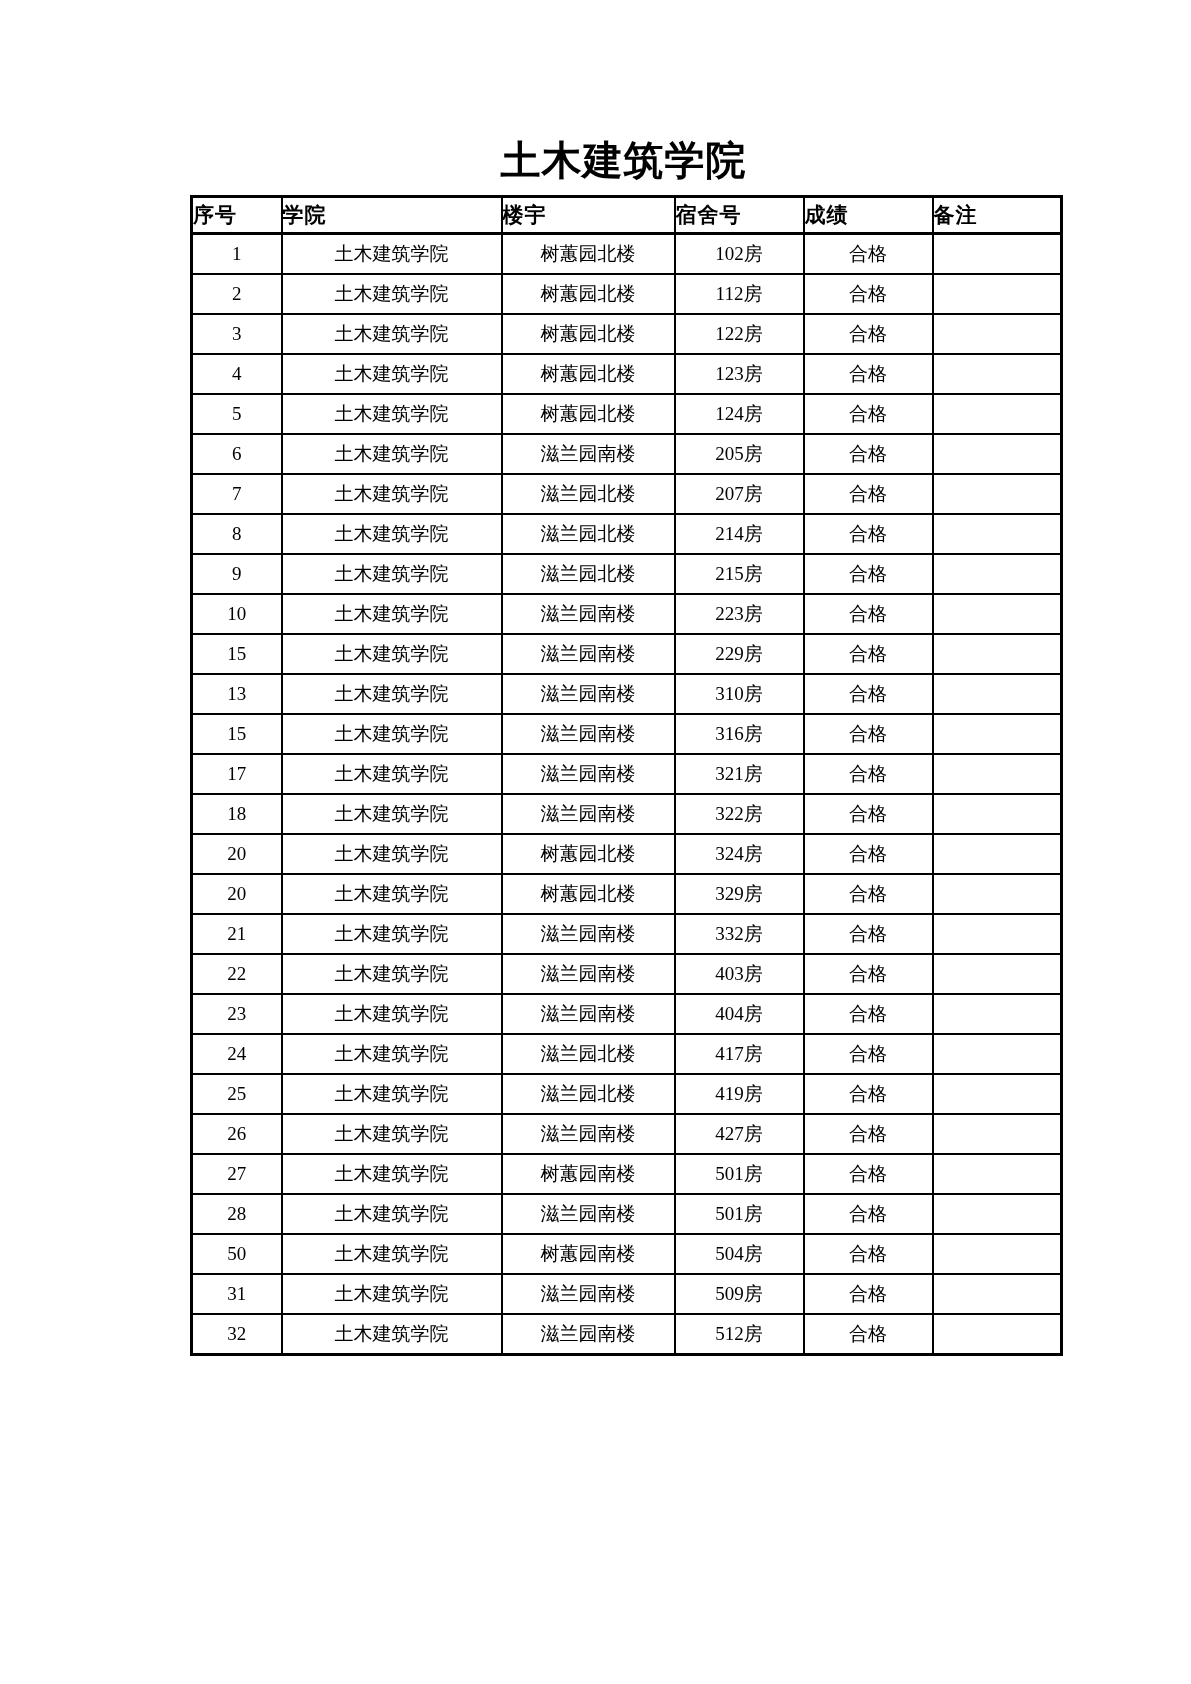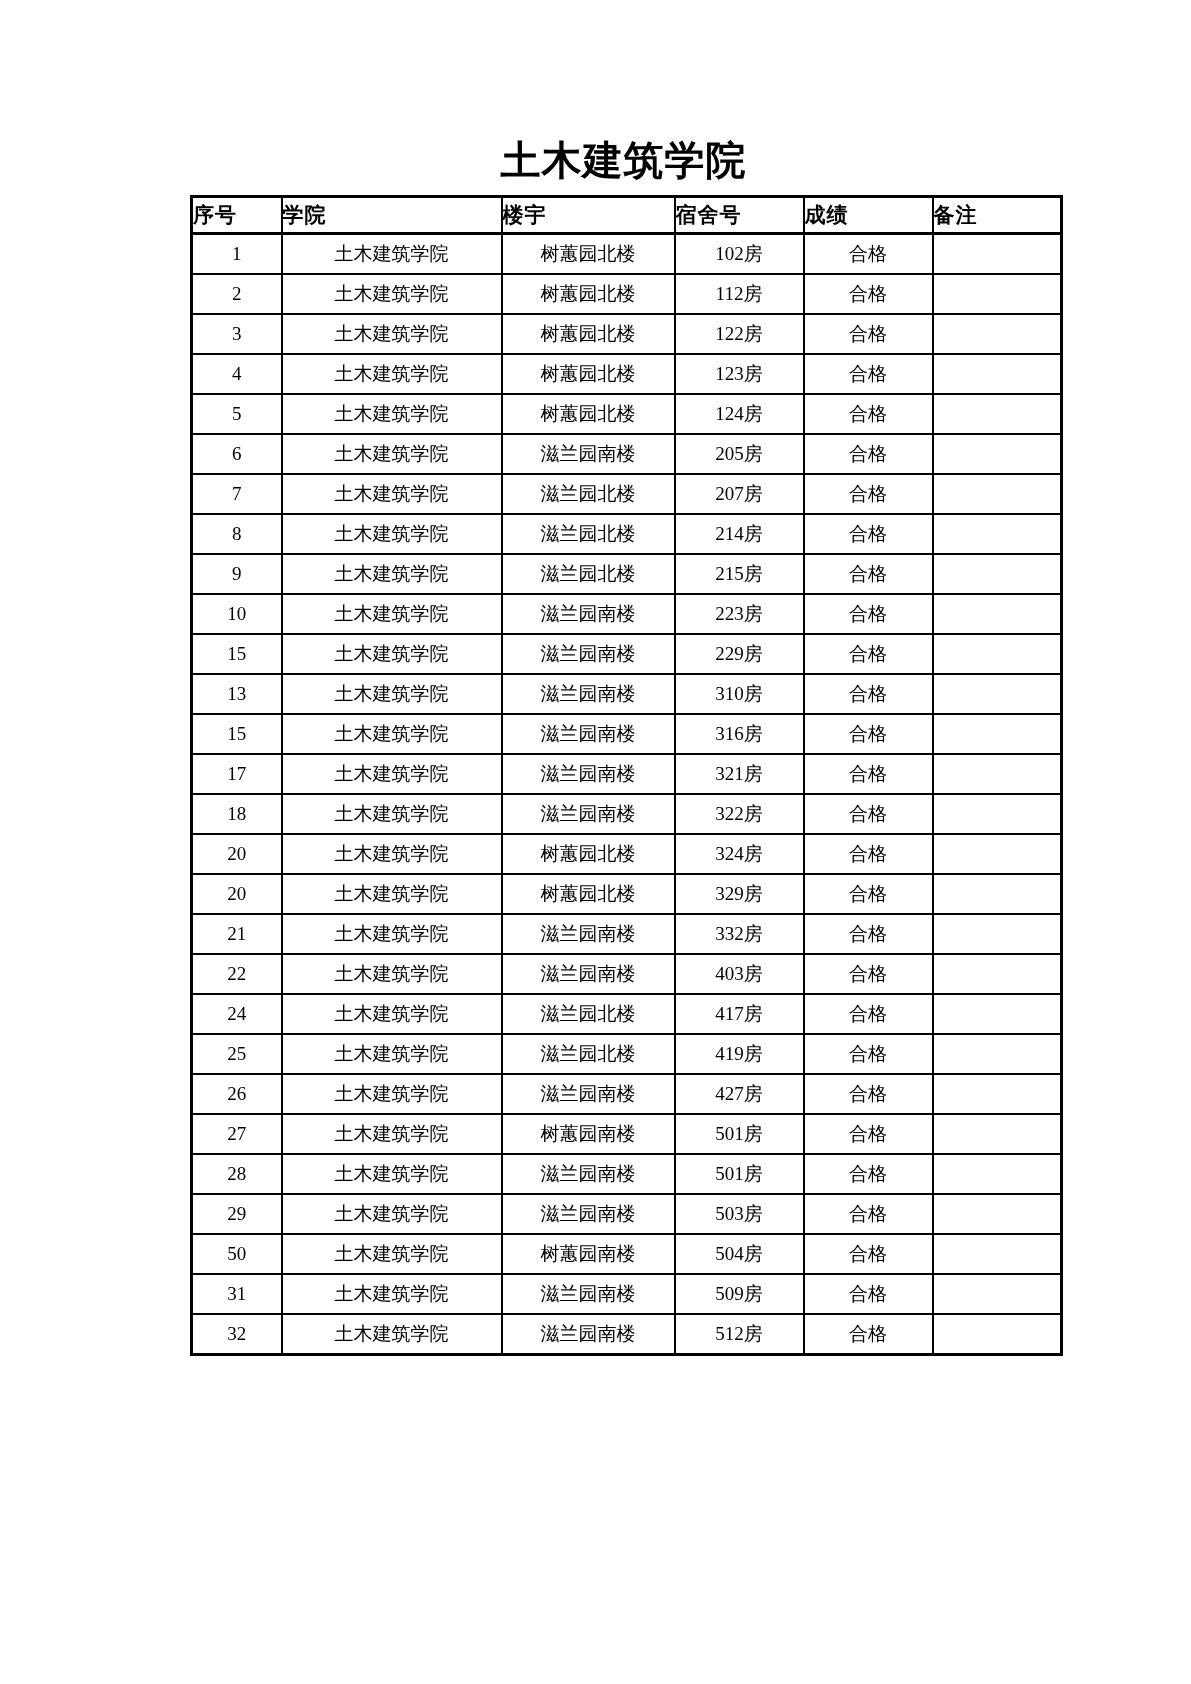--- a/index.html
+++ b/index.html
@@ -239,20 +239,28 @@
         </tr>
         <tr>
           <td>22</td>
           <td>土木建筑学院</td>
           <td>滋兰园南楼</td>
           <td>403房</td>
           <td>合格</td>
           <td></td>
         </tr>
         <tr>
+          <td>23</td>
+          <td>土木建筑学院</td>
+          <td>滋兰园南楼</td>
+          <td>404房</td>
+          <td>合格</td>
+          <td></td>
+        </tr>
+        <tr>
           <td>24</td>
           <td>土木建筑学院</td>
           <td>滋兰园北楼</td>
           <td>417房</td>
           <td>合格</td>
           <td></td>
         </tr>
         <tr>
           <td>25</td>
           <td>土木建筑学院</td>
@@ -279,28 +287,20 @@
         </tr>
         <tr>
           <td>28</td>
           <td>土木建筑学院</td>
           <td>滋兰园南楼</td>
           <td>501房</td>
           <td>合格</td>
           <td></td>
         </tr>
         <tr>
-          <td>29</td>
-          <td>土木建筑学院</td>
-          <td>滋兰园南楼</td>
-          <td>503房</td>
-          <td>合格</td>
-          <td></td>
-        </tr>
-        <tr>
           <td>50</td>
           <td>土木建筑学院</td>
           <td>树蕙园南楼</td>
           <td>504房</td>
           <td>合格</td>
           <td></td>
         </tr>
         <tr>
           <td>31</td>
           <td>土木建筑学院</td>

